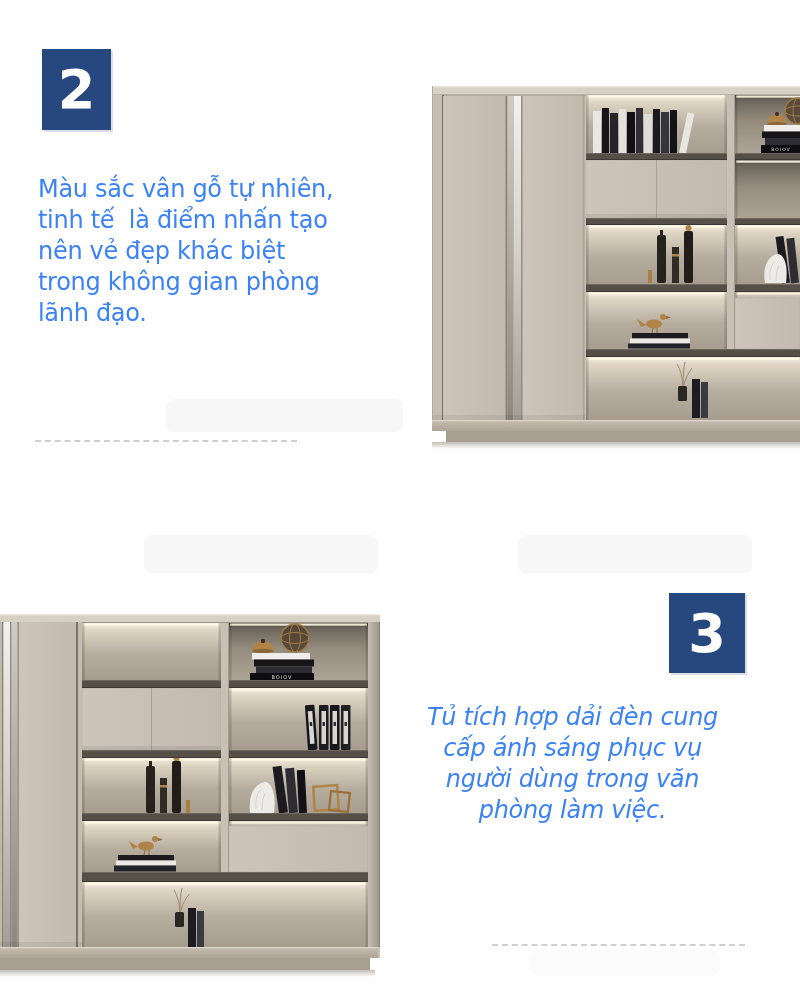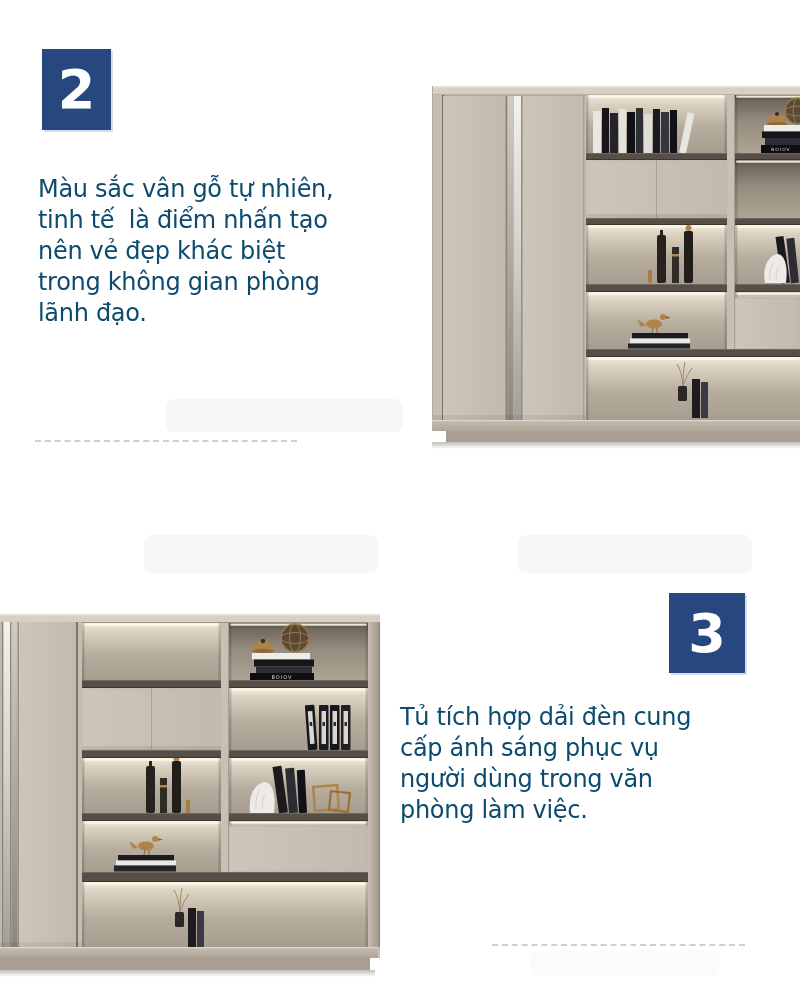--- a/index.html
+++ b/index.html
@@ -8,25 +8,25 @@
     font-family:"DejaVu Sans","Liberation Sans",sans-serif;
   }
   .badge{
     position:absolute;display:flex;align-items:center;justify-content:center;
     background:#26487e;color:#ffffff;font-weight:bold;font-size:54px;
     box-shadow:2px 2px 0 rgba(38,72,126,0.18);
   }
   .badge-2{left:42px;top:49px;width:69px;height:81px;}
   .badge-3{left:669px;top:593px;width:76px;height:80px;}
   .para{
-    position:absolute;color:#0c4a6e;font-size:24px;line-height:31px;
+    position:absolute;color:#3b82f6;font-size:24px;line-height:31px;
     letter-spacing:-0.3px;white-space:pre-wrap;
   }
   .para-2{left:38px;top:174px;width:360px;text-align:left;}
-  .para-3{left:400px;top:702px;width:345px;text-align:left;}
+  .para-3{left:400px;top:702px;width:345px;text-align:center;font-style:italic;}
   .dashed{position:absolute;border-top:2px dashed #cfcfcf;height:0;}
   .dashed-1{left:35px;top:440px;width:262px;}
   .dashed-2{left:492px;top:944px;width:253px;}
   .ghost{position:absolute;background:#f7f7f8;border-radius:8px;}
   .ghost-1{left:166px;top:399px;width:237px;height:33px;}
   .ghost-2{left:144px;top:535px;width:234px;height:38px;}
   .ghost-3{left:518px;top:535px;width:234px;height:38px;}
   .ghost-4{left:530px;top:950px;width:190px;height:26px;opacity:.55;}
   .photo{position:absolute;display:block;}
   .photo-top{left:420px;top:84px;width:380px;height:366px;}

